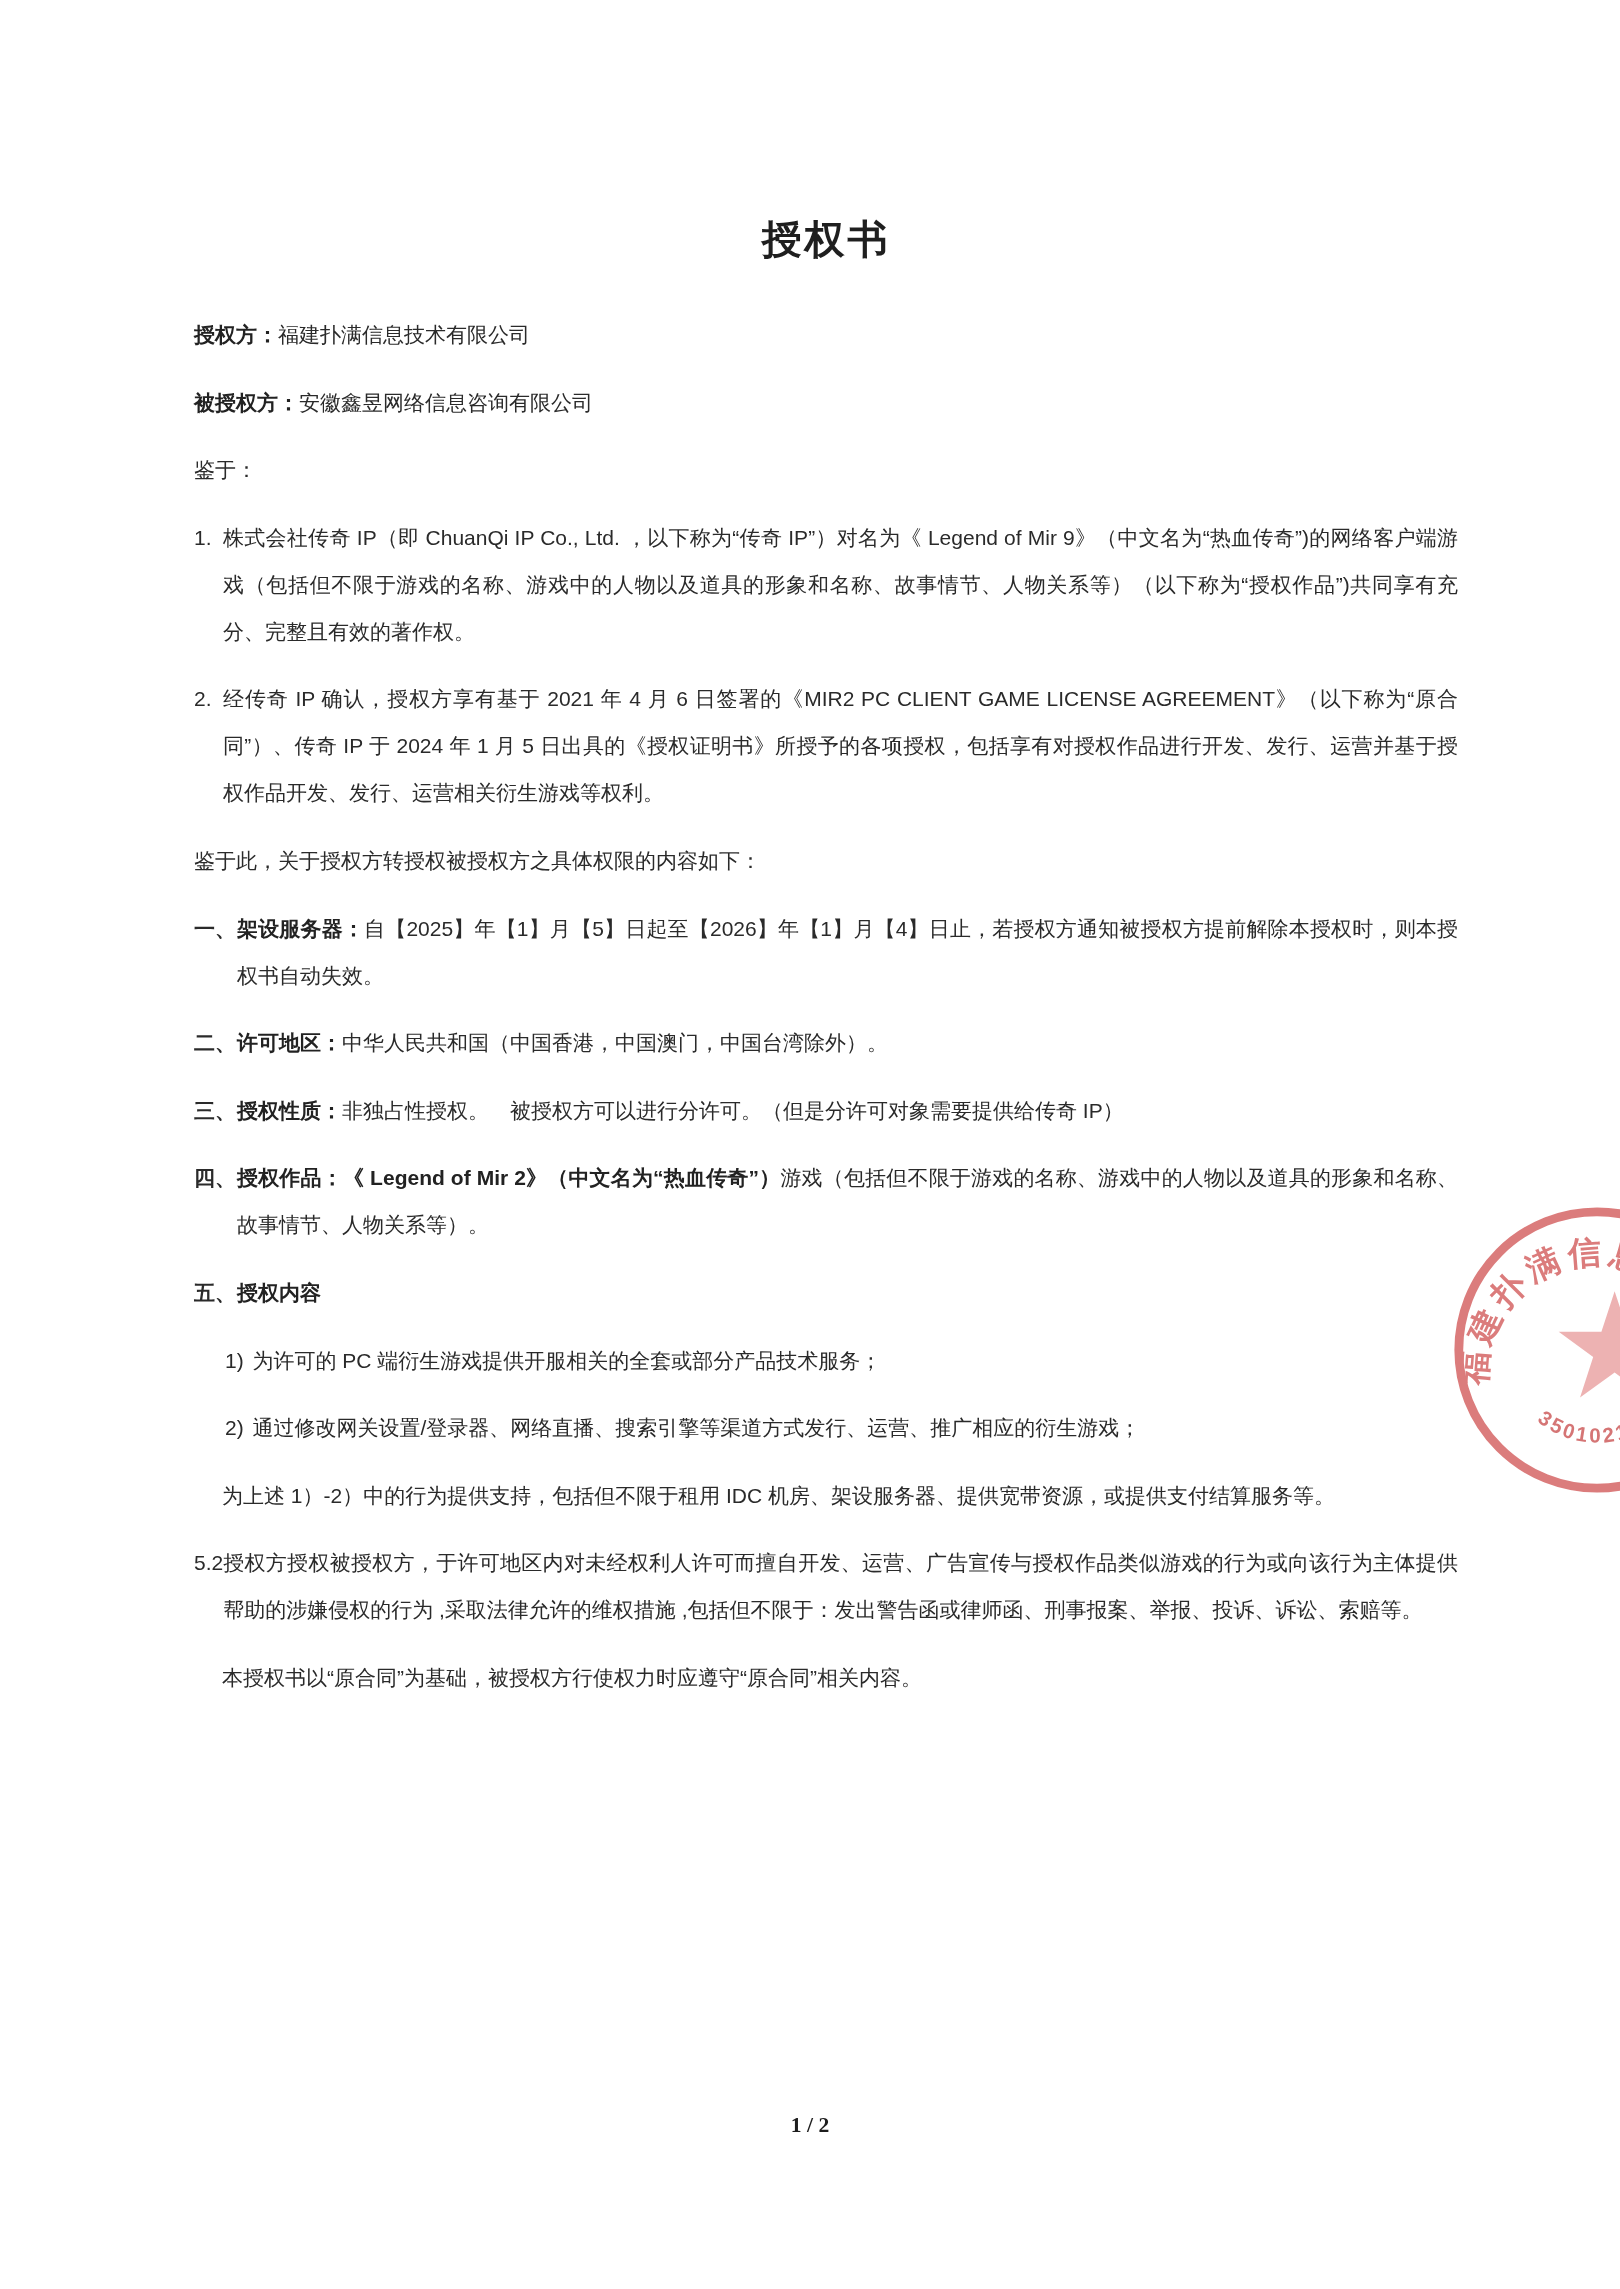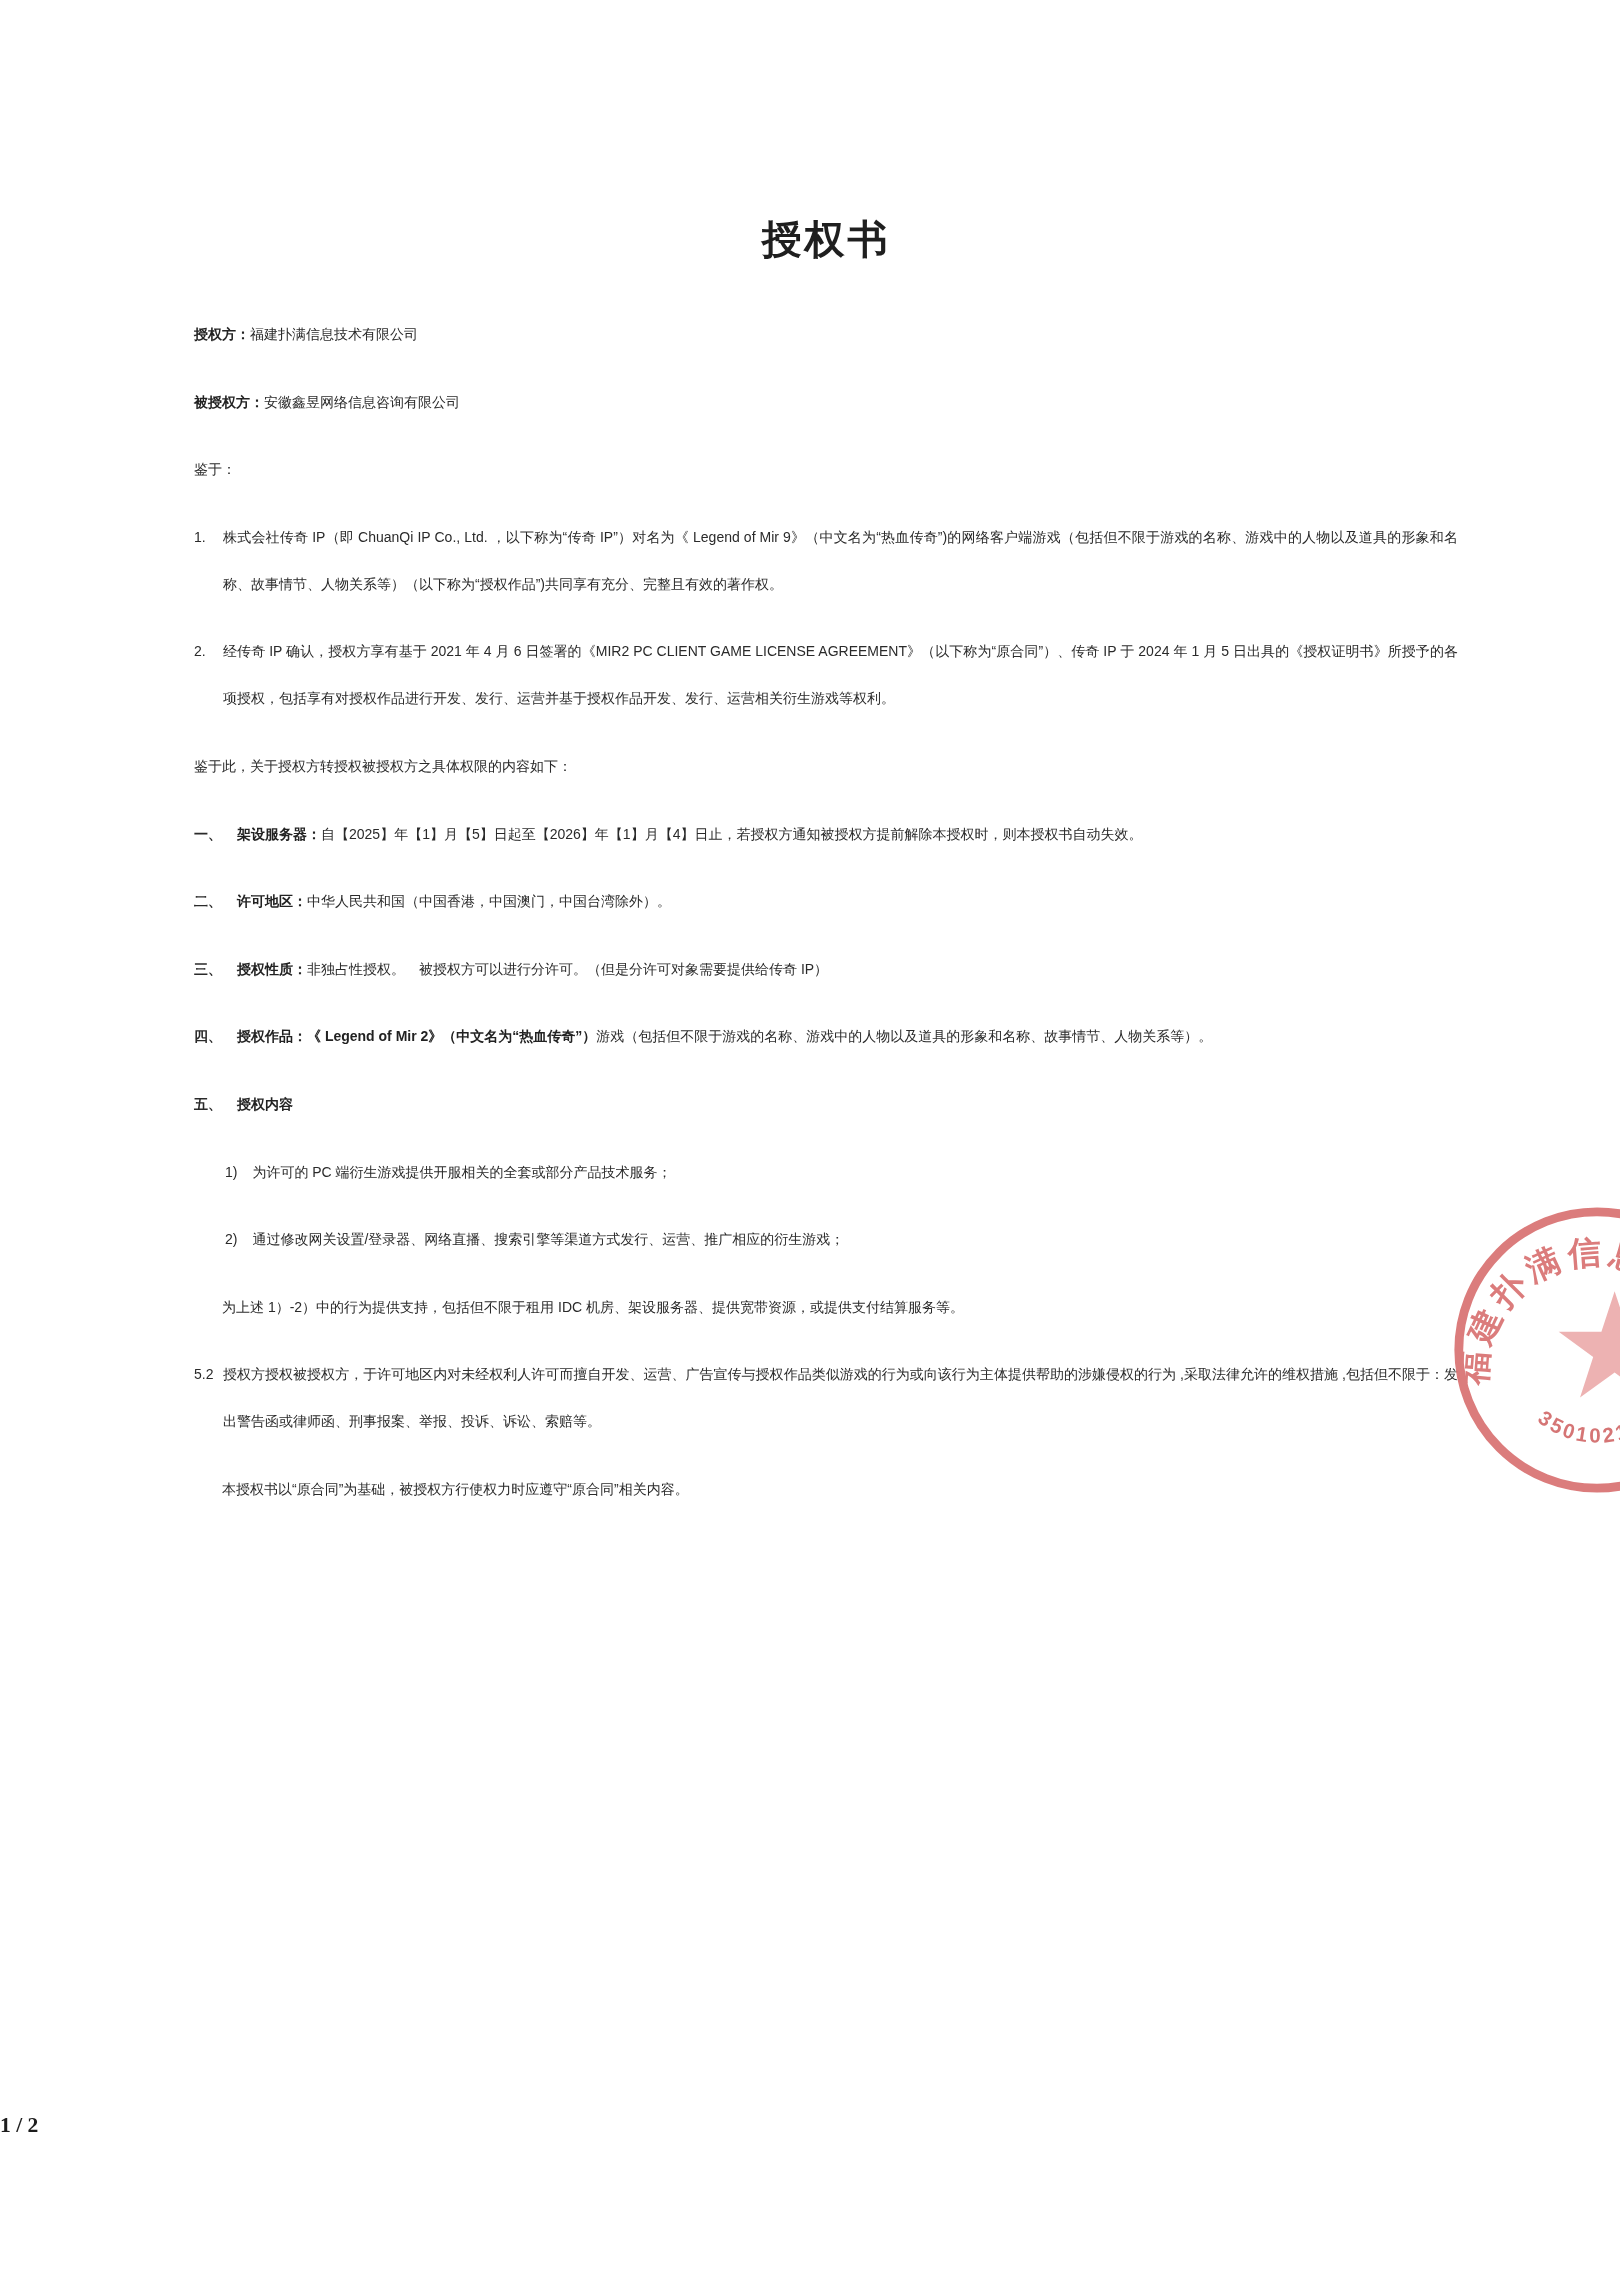--- a/index.html
+++ b/index.html
@@ -9,34 +9,34 @@
     background:#ffffff; overflow:hidden; color:#2a2a2a;
   }
   .content {
     position:absolute; left:194px; top:212px; width:1264px;
   }
   .doc-title {
     text-align:center; font-size:40px; font-weight:700;
     line-height:55px; letter-spacing:2.9px; margin:0 0 44px 0; color:#1f1f1f;
   }
   .para, .row {
-    font-size:14px; line-height:47px; margin:0 0 20.6px 0;
+    font-size:21px; line-height:47px; margin:0 0 20.6px 0;
   }
   .para { text-align:justify; text-justify:inter-character; }
   .row { display:flex; }
   .row .num { flex:0 0 29px; }
   .row .cnum { flex:0 0 43px; font-weight:700; }
   .row .txt { flex:1; text-align:justify; text-justify:inter-character; }
   .row.act { margin-left:31px; }
   .row.act .num { flex:0 0 27.4px; }
   .indent1 { margin-left:28px; }
   b { font-weight:700; color:#222; }
   .footer-page {
     position:absolute; left:0; top:2113px; width:100%;
-    text-align:left; font-family:"Liberation Serif","DejaVu Serif",serif;
+    text-align:center; font-family:"Liberation Serif","DejaVu Serif",serif;
     font-weight:700; font-size:21.6px; color:#1d1d1d;
   }
   .stamp {
     position:absolute; left:1449px; top:1202px; width:296px; height:296px;
     opacity:0.88;
   }
 </style>
 </head>
 <body>
 

